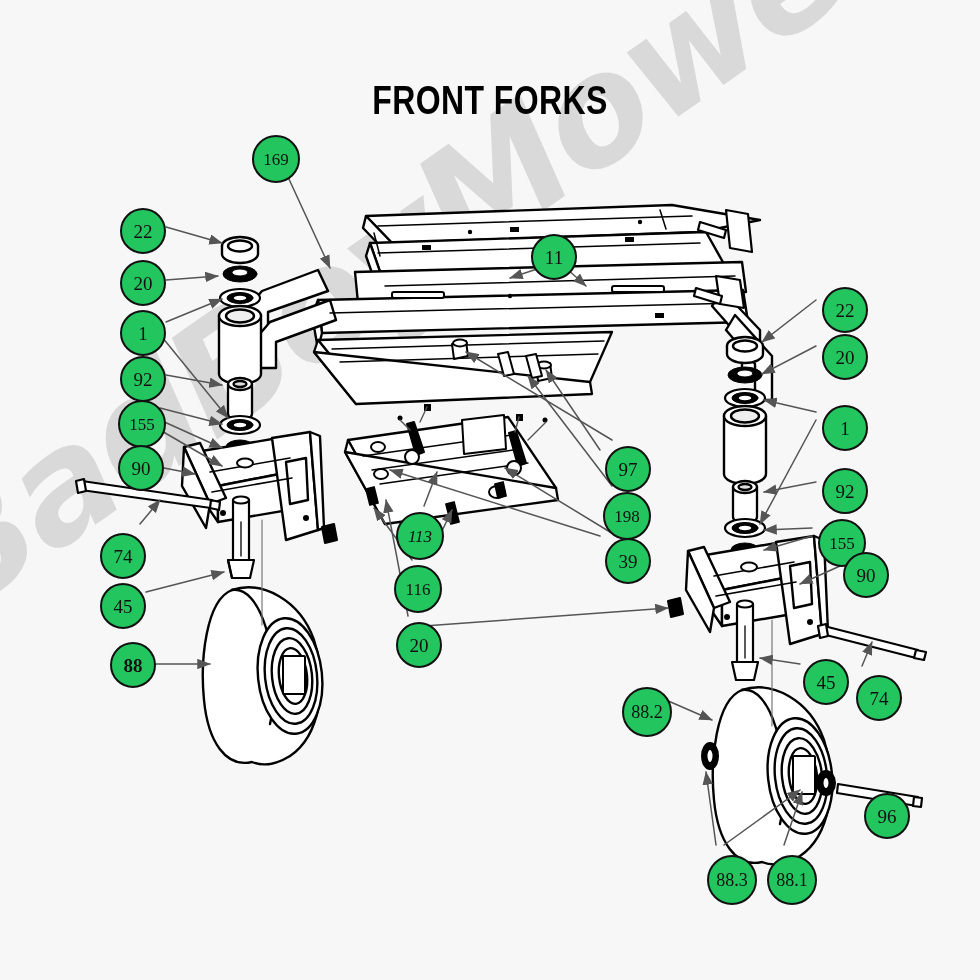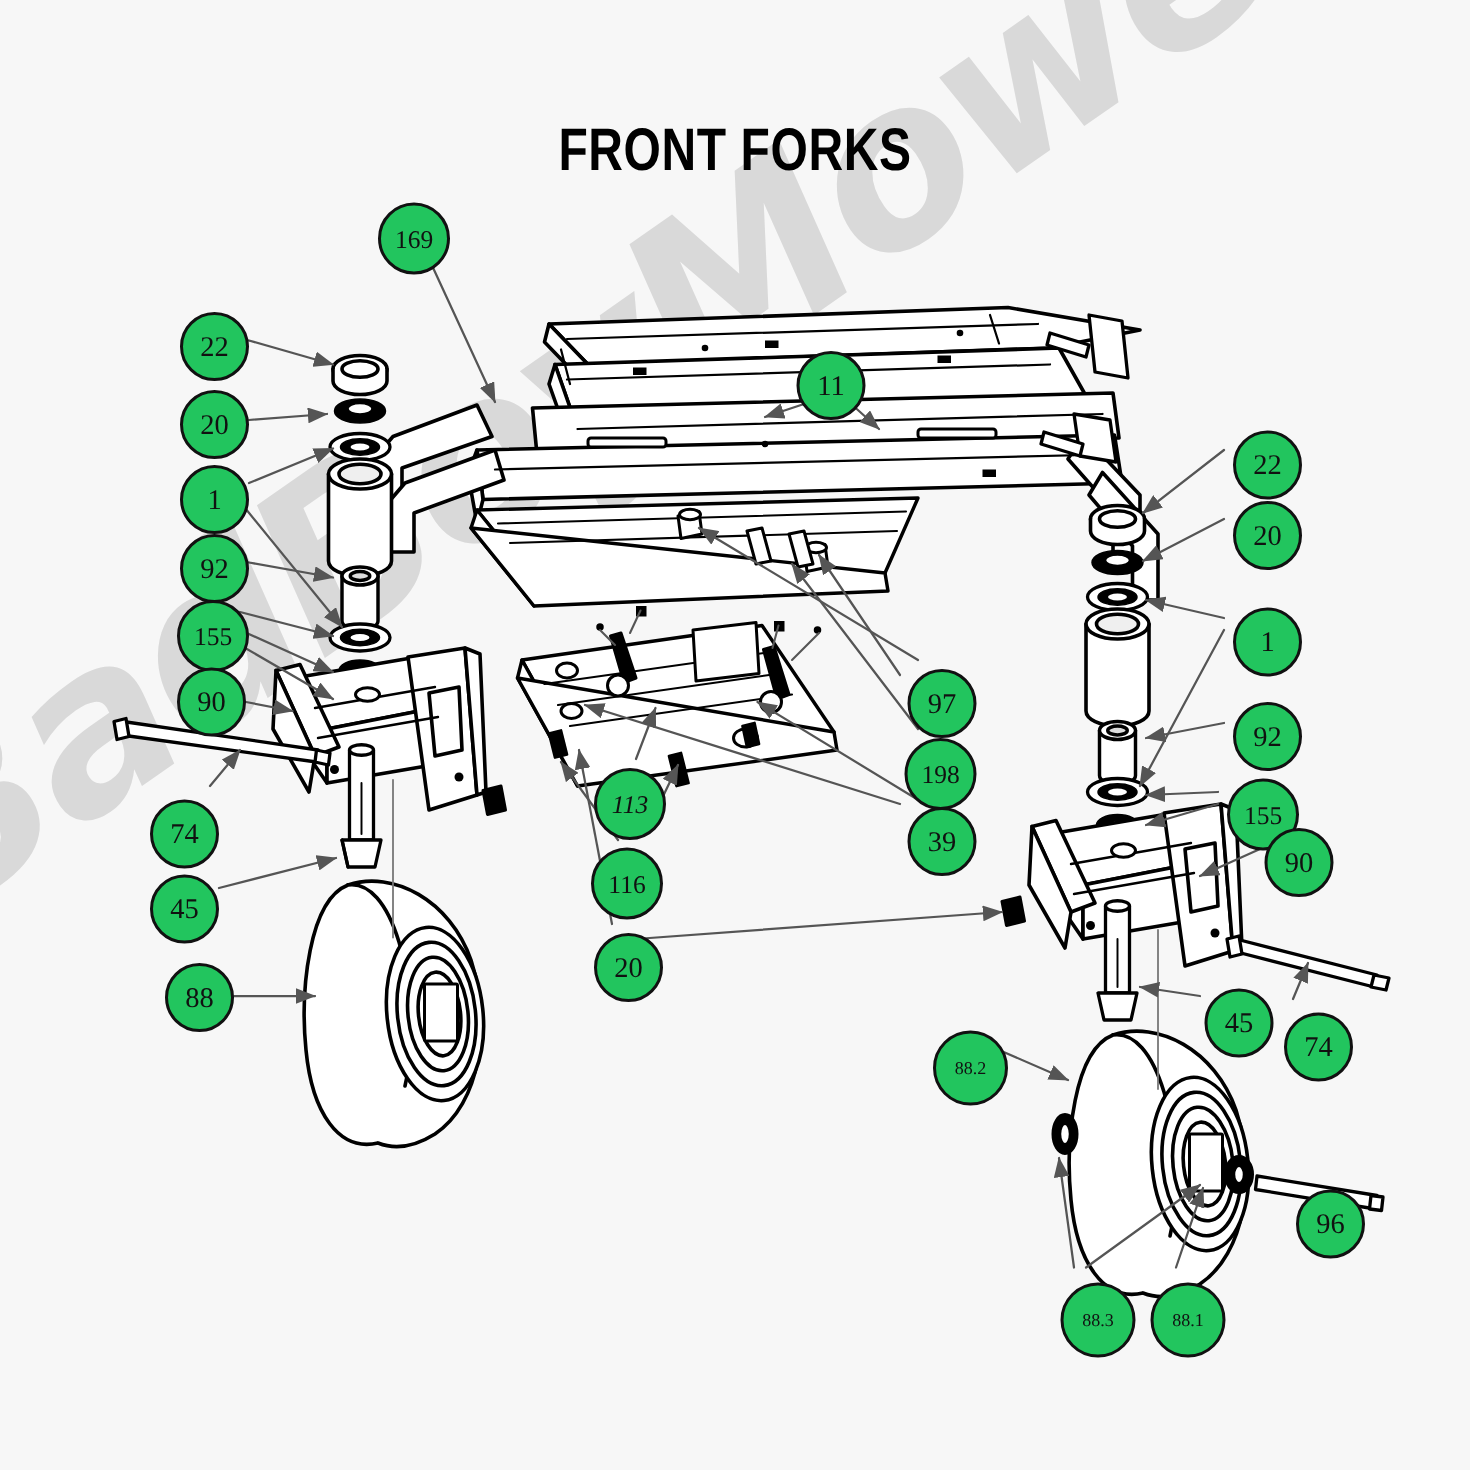--- a/index.html
+++ b/index.html
@@ -35,21 +35,21 @@
     align-items:center;
     justify-content:center;
     font-family:"Liberation Serif", serif;
     font-size:19px;
     line-height:1;
     box-sizing:border-box;
     cursor:pointer;
     user-select:none;
   }
   .callout.wide{font-size:17px;}
-  .callout.xwide{font-size:12px;}
+  .callout.xwide{font-size:18px;}
   #watermark{
     position:absolute;left:0;top:0;width:980px;height:980px;
     pointer-events:none;
     overflow:hidden;
   }
   #wm-text{
     position:absolute;
     left:-70px;top:490px;
     width:1300px;
     font-family:"DejaVu Sans", sans-serif;
@@ -443,21 +443,21 @@
   <div id="callout-layer">
       <div class="callout wide" style="width: 48px; height: 48px; left: 252px; top: 135px;">169</div>
       <div class="callout" style="width: 46px; height: 46px; left: 120px; top: 208px;">22</div>
       <div class="callout" style="width: 46px; height: 46px; left: 120px; top: 260px;">20</div>
       <div class="callout" style="width: 46px; height: 46px; left: 120px; top: 310px;">1</div>
       <div class="callout" style="width: 46px; height: 46px; left: 120px; top: 356px;">92</div>
       <div class="callout wide" style="width: 48px; height: 48px; left: 118px; top: 400px;">155</div>
       <div class="callout" style="width: 46px; height: 46px; left: 118px; top: 445px;">90</div>
       <div class="callout" style="width: 46px; height: 46px; left: 100px; top: 533px;">74</div>
       <div class="callout" style="width: 46px; height: 46px; left: 100px; top: 583px;">45</div>
-      <div class="callout" style="width: 46px; height: 46px; left: 110px; top: 642px;">88</div>
+      <div class="callout" style="width: 46px; height: 46px; left: 110px; top: 642px; font-weight: bold;">88</div>
       <div class="callout" style="width: 46px; height: 46px; left: 531px; top: 234px; text-align: right;">11</div>
       <div class="callout wide" style="width: 48px; height: 48px; left: 396px; top: 512px; font-style: italic;">113</div>
       <div class="callout wide" style="width: 48px; height: 48px; left: 394px; top: 565px;">116</div>
       <div class="callout" style="width: 46px; height: 46px; left: 396px; top: 622px;">20</div>
       <div class="callout" style="width: 46px; height: 46px; left: 605px; top: 446px;">97</div>
       <div class="callout wide" style="width: 48px; height: 48px; left: 603px; top: 492px;">198</div>
       <div class="callout" style="width: 46px; height: 46px; left: 605px; top: 538px;">39</div>
       <div class="callout" style="width: 46px; height: 46px; left: 822px; top: 287px;">22</div>
       <div class="callout" style="width: 46px; height: 46px; left: 822px; top: 334px;">20</div>
       <div class="callout" style="width: 46px; height: 46px; left: 822px; top: 405px;">1</div>

